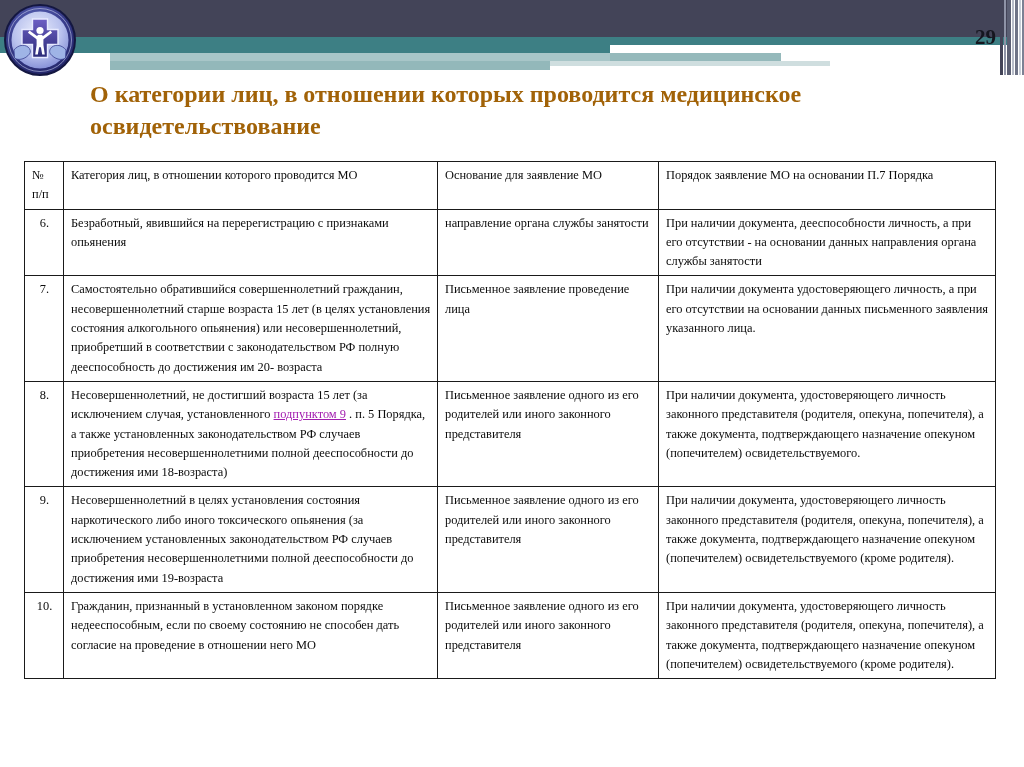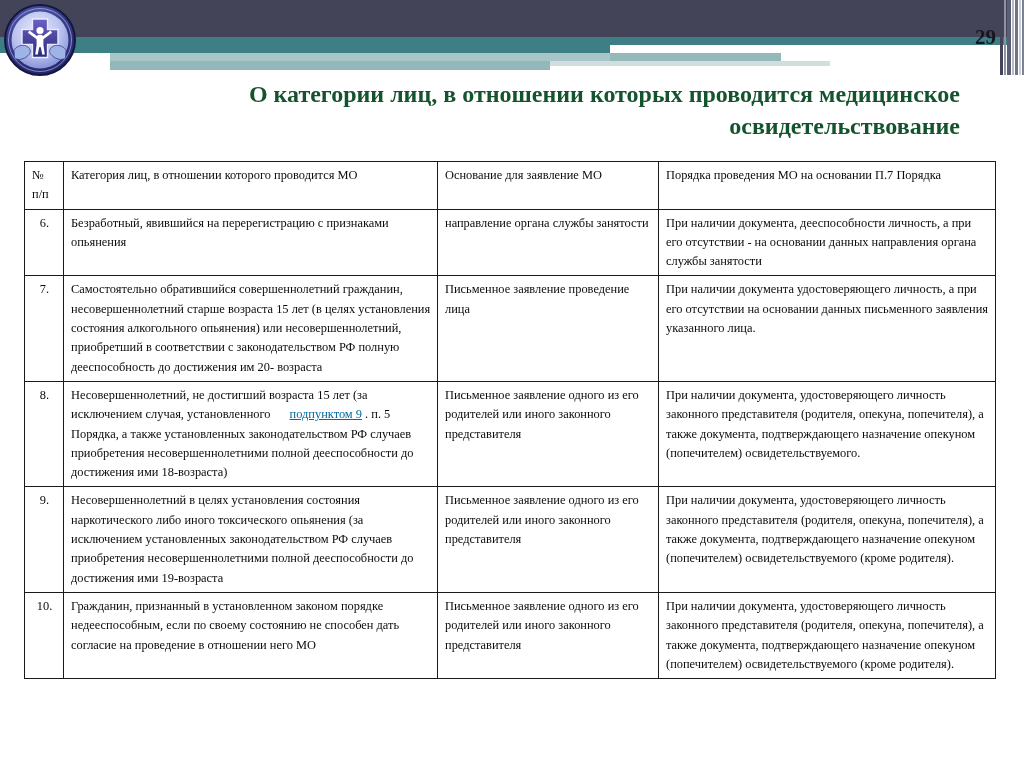--- a/index.html
+++ b/index.html
@@ -154,26 +154,26 @@
     height: 72px;
     z-index: 5;
   }
 
   
   .slide-title {
     position: absolute;
     left: 90px;
     top: 78px;
     width: 870px;
-    text-align: right;
+    text-align: left;
     font-family: "Liberation Serif", "DejaVu Serif", serif;
     font-weight: bold;
     font-size: 24px;
     line-height: 32px;
-    color: #14532d;
+    color: #a16207;
   }
 
   
   .table-wrap {
     position: absolute;
     left: 24px;
     top: 161px;
     width: 971px;
   }
   table.cat-table {
@@ -201,23 +201,22 @@
     padding-right: 2px;
   }
   thead td {
     vertical-align: top;
   }
   .hdr-num {
     text-align: left;
     padding-left: 5px;
   }
   a.lnk {
-    color: #0369a1;
+    color: #a21caf;
     text-decoration: underline;
-    margin-left: 16px;
   }
 </style>
 </head>
 <body>
 
 <div class="slide-header">
   <div class="band-dark"></div>
   <div class="band-teal"></div>
   <div class="band-mid"></div>
   <div class="band-pale"></div>
@@ -292,21 +291,21 @@
         <col class="c-ord">
     </colgroup>
     <thead>
       <tr>
         <td class="hdr-num">
           <span>№</span><br>
           <span>п/п</span>
         </td>
         <td>Категория лиц, в отношении которого проводится МО</td>
         <td>Основание для заявление МО</td>
-        <td>Порядка проведения МО на основании П.7 Порядка</td>
+        <td>Порядок заявление МО на основании П.7 Порядка</td>
       </tr>
     </thead>
     <tbody>
       <tr>
         <td class="num">6.</td>
         <td>Безработный, явившийся на перерегистрацию с признаками опьянения</td>
         <td>направление органа службы занятости</td>
         <td>При наличии документа, дееспособности личность, а при его отсутствии - на основании данных направления органа службы занятости</td>
       </tr>
       <tr>

